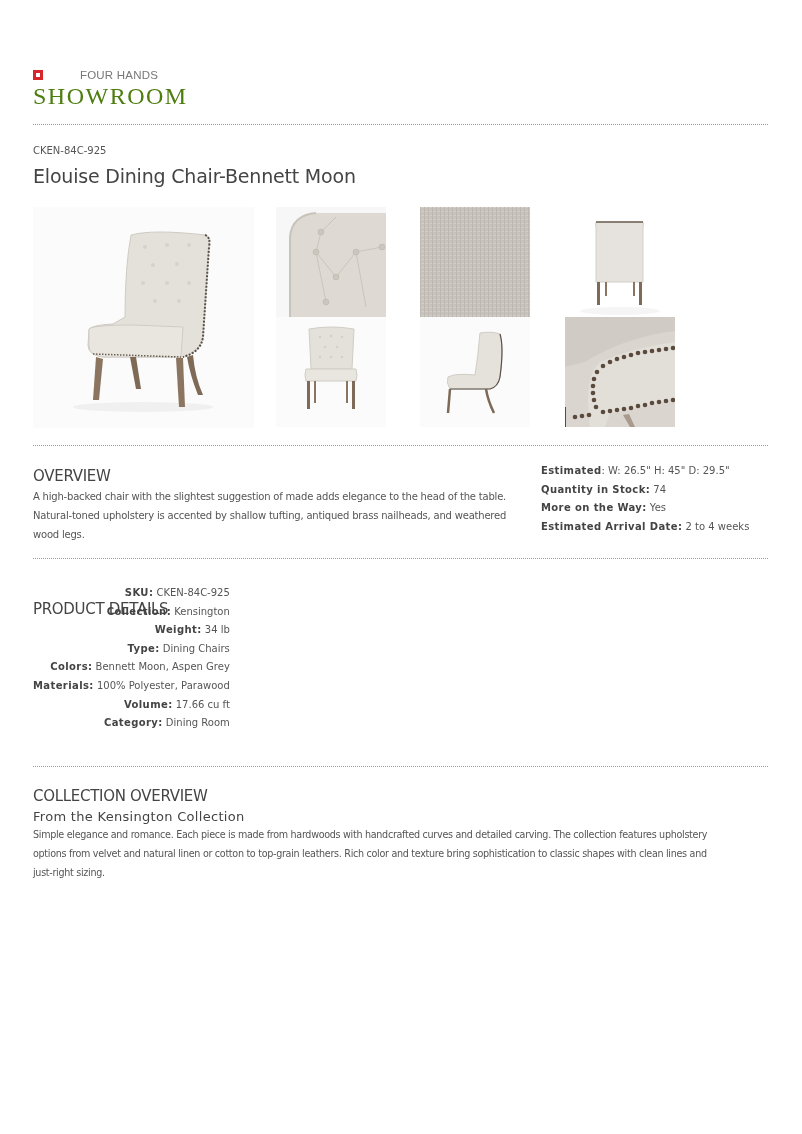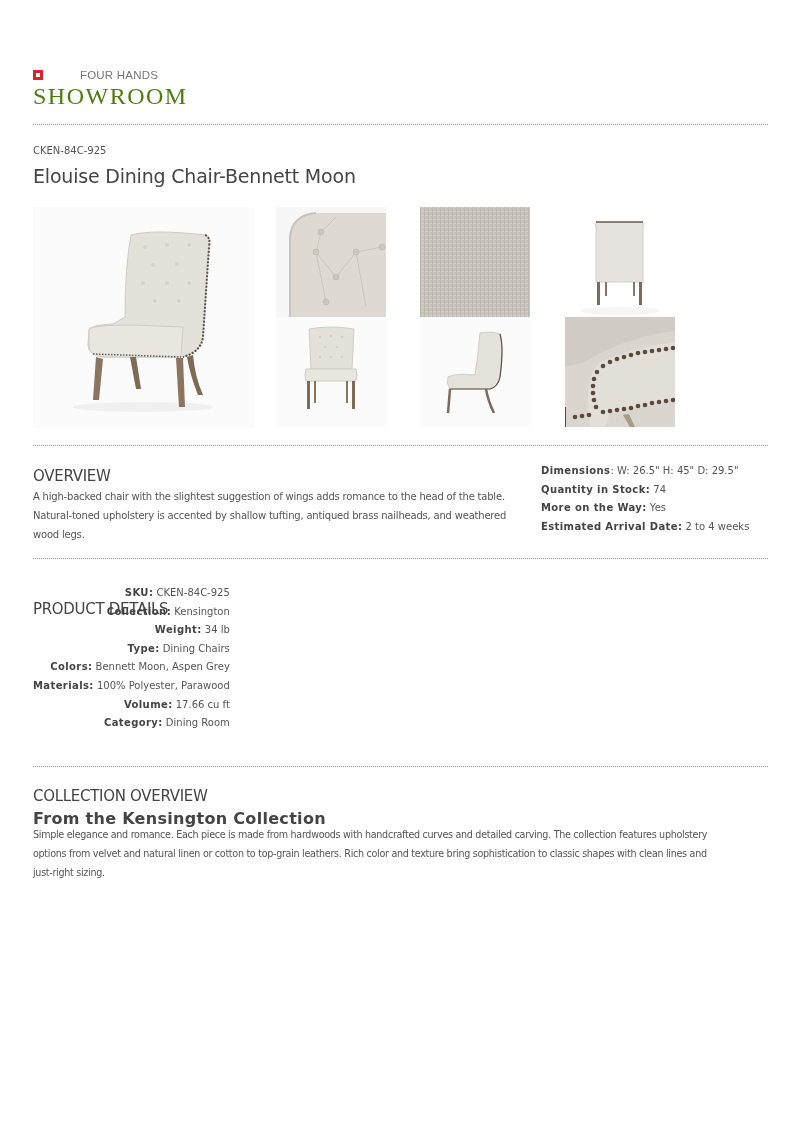--- a/index.html
+++ b/index.html
@@ -13,21 +13,21 @@
   .brand-sub { font-family: "Liberation Serif", serif; font-size: 24px; color: #4d7c0f; letter-spacing: 1.5px; line-height: 30px; margin-top: 0px; }
   .divider { position: absolute; left: 33px; width: 735px; height: 0; border-top: 1px dotted #9a9a9a; }
   .sku-top { position: absolute; left: 33px; top: 145px; font-size: 10px; color: #555; }
   .title { position: absolute; left: 33px; top: 165px; font-size: 19px; color: #444; font-weight: normal; letter-spacing: -0.2px; }
   .img { position: absolute; background: #fff; overflow: hidden; }
   .section-h { position: absolute; font-size: 15px; color: #444; font-weight: normal; letter-spacing: -0.3px; }
   .para { position: absolute; font-size: 10px; line-height: 19px; color: #555; letter-spacing: -0.2px; }
   .kv { position: absolute; font-size: 10px; line-height: 18.6px; color: #555; }
   .kv .k { font-weight: bold; color: #444; letter-spacing: 0.4px; }
   .kv div { white-space: nowrap; }
-  .coll-sub { position: absolute; left: 33px; top: 809px; font-size: 16px; font-weight: bold; color: #444; letter-spacing: 0.3px; }
+  .coll-sub { position: absolute; left: 33px; top: 809px; font-size: 13px; font-weight: normal; color: #444; letter-spacing: 0.3px; }
 </style>
 </head>
 <body>
 
 <div class="brand">
   <div class="brand-top">
     <span class="brand-square"></span>
     <span class="brand-name">FOUR HANDS</span>
   </div>
   <div class="brand-sub">SHOWROOM</div>
@@ -186,27 +186,27 @@
     </g>
     <path d="M58 98 L65 110 L70 110 L64 97 Z" fill="#a89a8c"></path>
     <line x1="0" y1="90" x2="0" y2="110" stroke="#5a4a3e" stroke-width="2"></line>
   </svg>
 </div>
 
 <div class="divider" style="top:445px;"></div>
 
 <h2 class="section-h" style="left:33px;top:467px;">OVERVIEW</h2>
 <div class="para" style="left:33px;top:487px;width:490px;">
-  <div>A high-backed chair with the slightest suggestion of wings adds romance to the head of the table.</div>
+  <div>A high-backed chair with the slightest suggestion of made adds elegance to the head of the table.</div>
   <div>Natural-toned upholstery is accented by shallow tufting, antiqued brass nailheads, and weathered</div>
   <div>wood legs.</div>
 </div>
 
 <div class="kv" style="left:541px;top:462px;">
-  <div><span class="k">Dimensions</span><span>: W: 26.5" H: 45" D: 29.5"</span></div>
+  <div><span class="k">Estimated</span><span>: W: 26.5" H: 45" D: 29.5"</span></div>
   <div><span class="k">Quantity in Stock:</span><span> 74</span></div>
   <div><span class="k">More on the Way:</span><span> Yes</span></div>
   <div><span class="k">Estimated Arrival Date:</span><span> 2 to 4 weeks</span></div>
 </div>
 
 <div class="divider" style="top:558px;"></div>
 
 <h2 class="section-h" style="left:33px;top:580px;margin-top:20px;">PRODUCT DETAILS</h2>
 <div class="kv" style="left:33px;top:584px;text-align:right;">
   <div><span class="k">SKU:</span><span> CKEN-84C-925</span></div>

